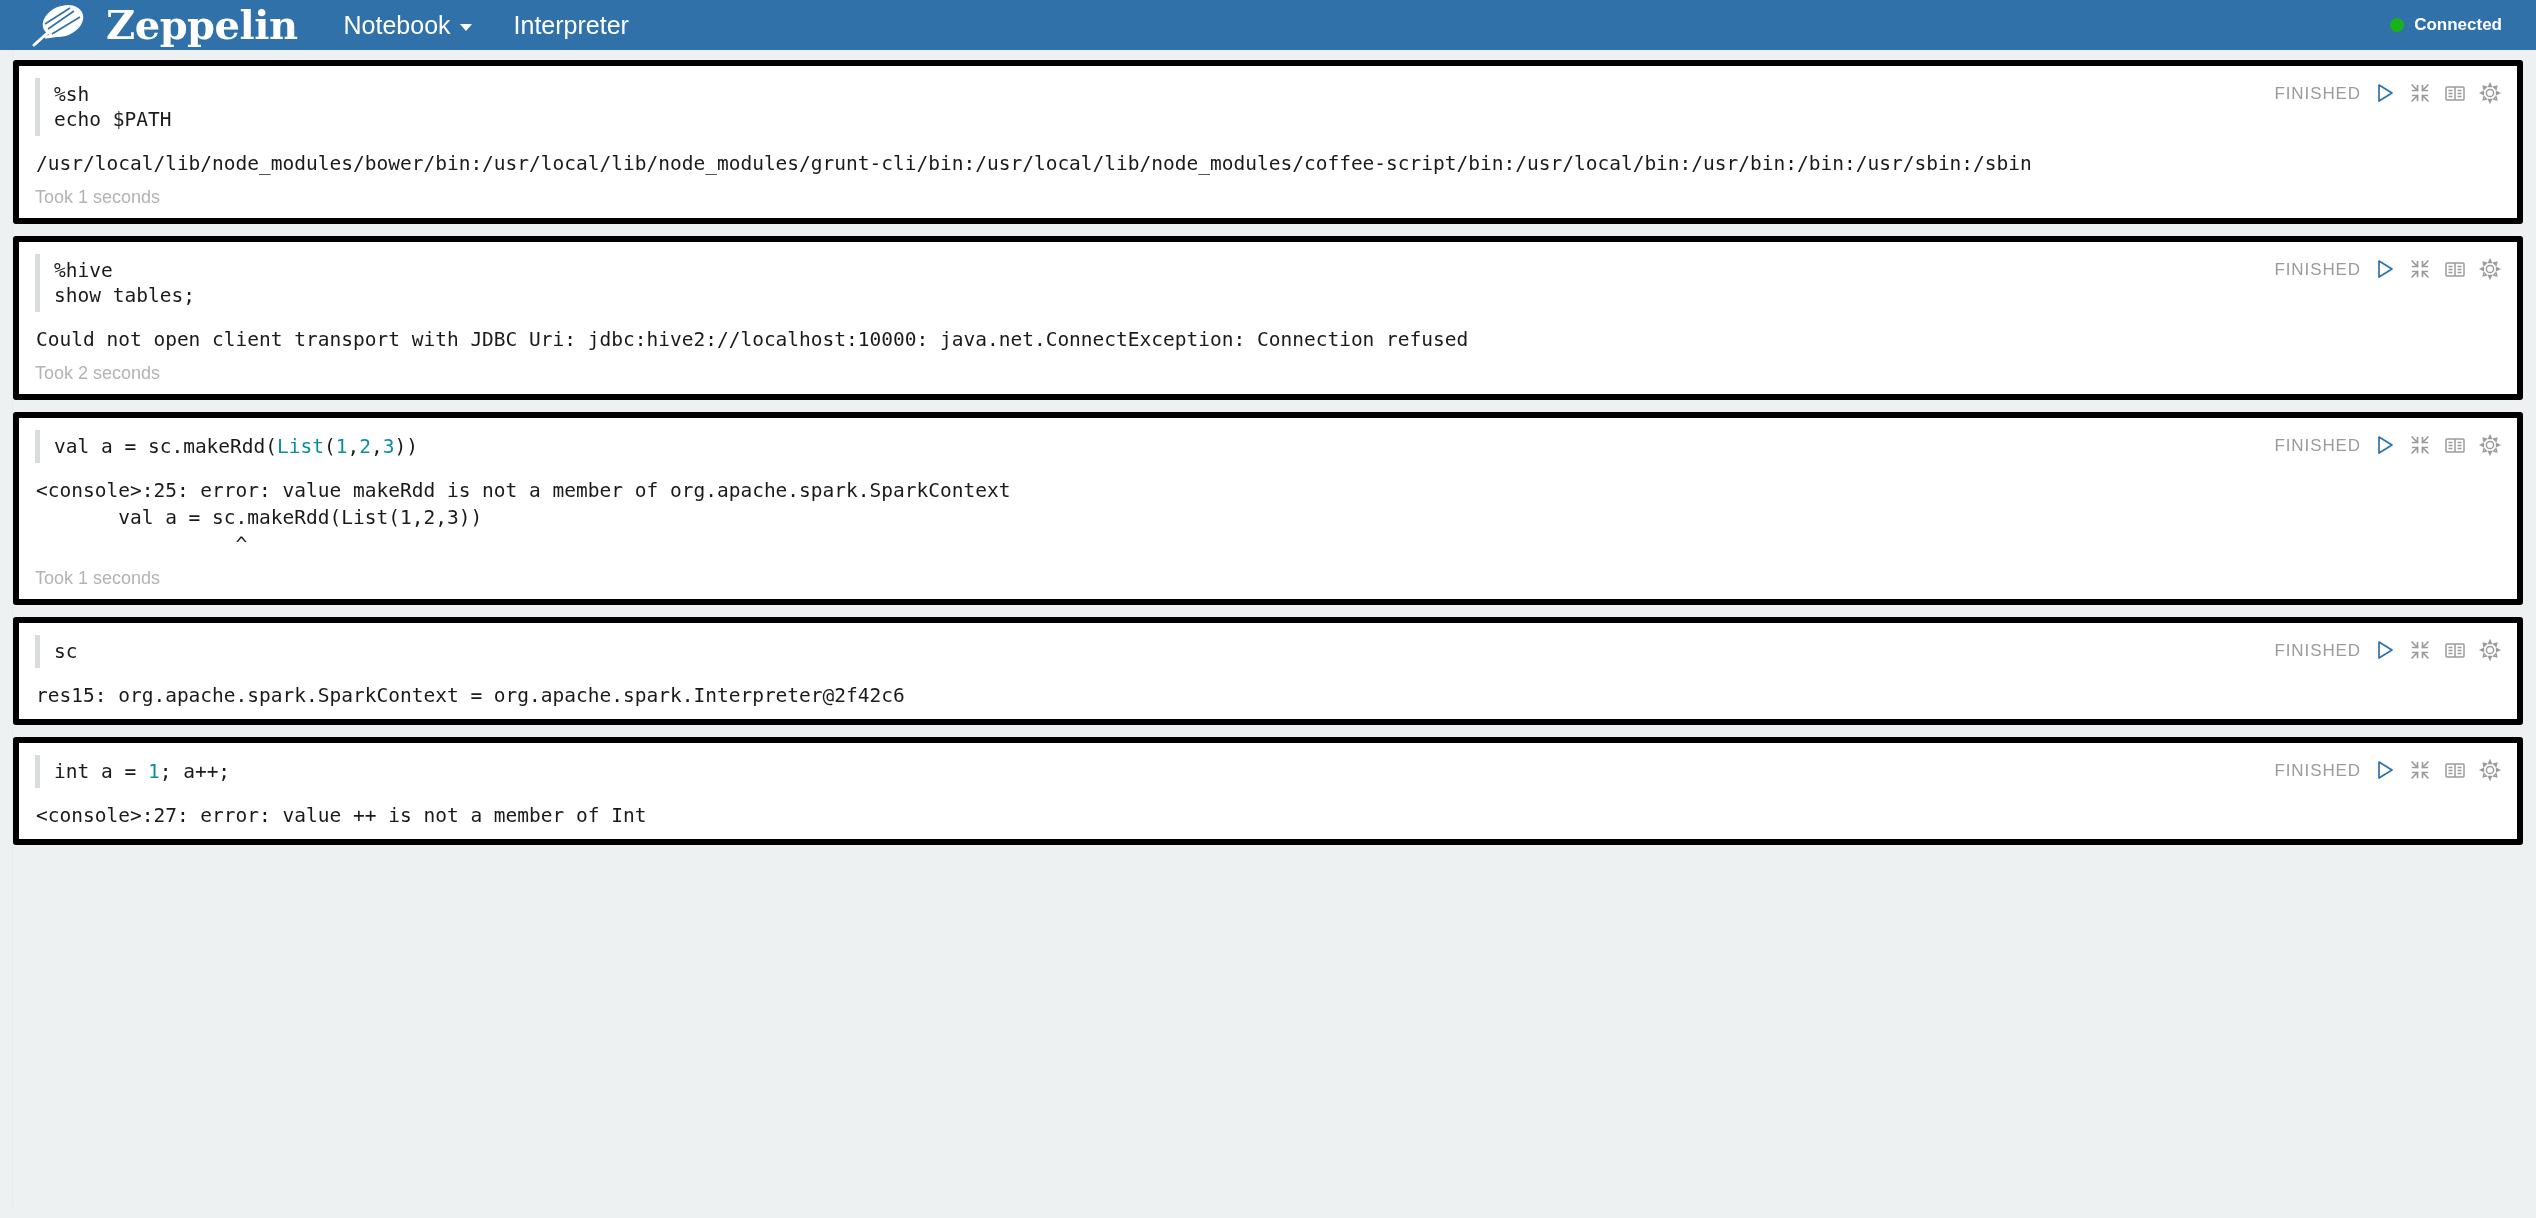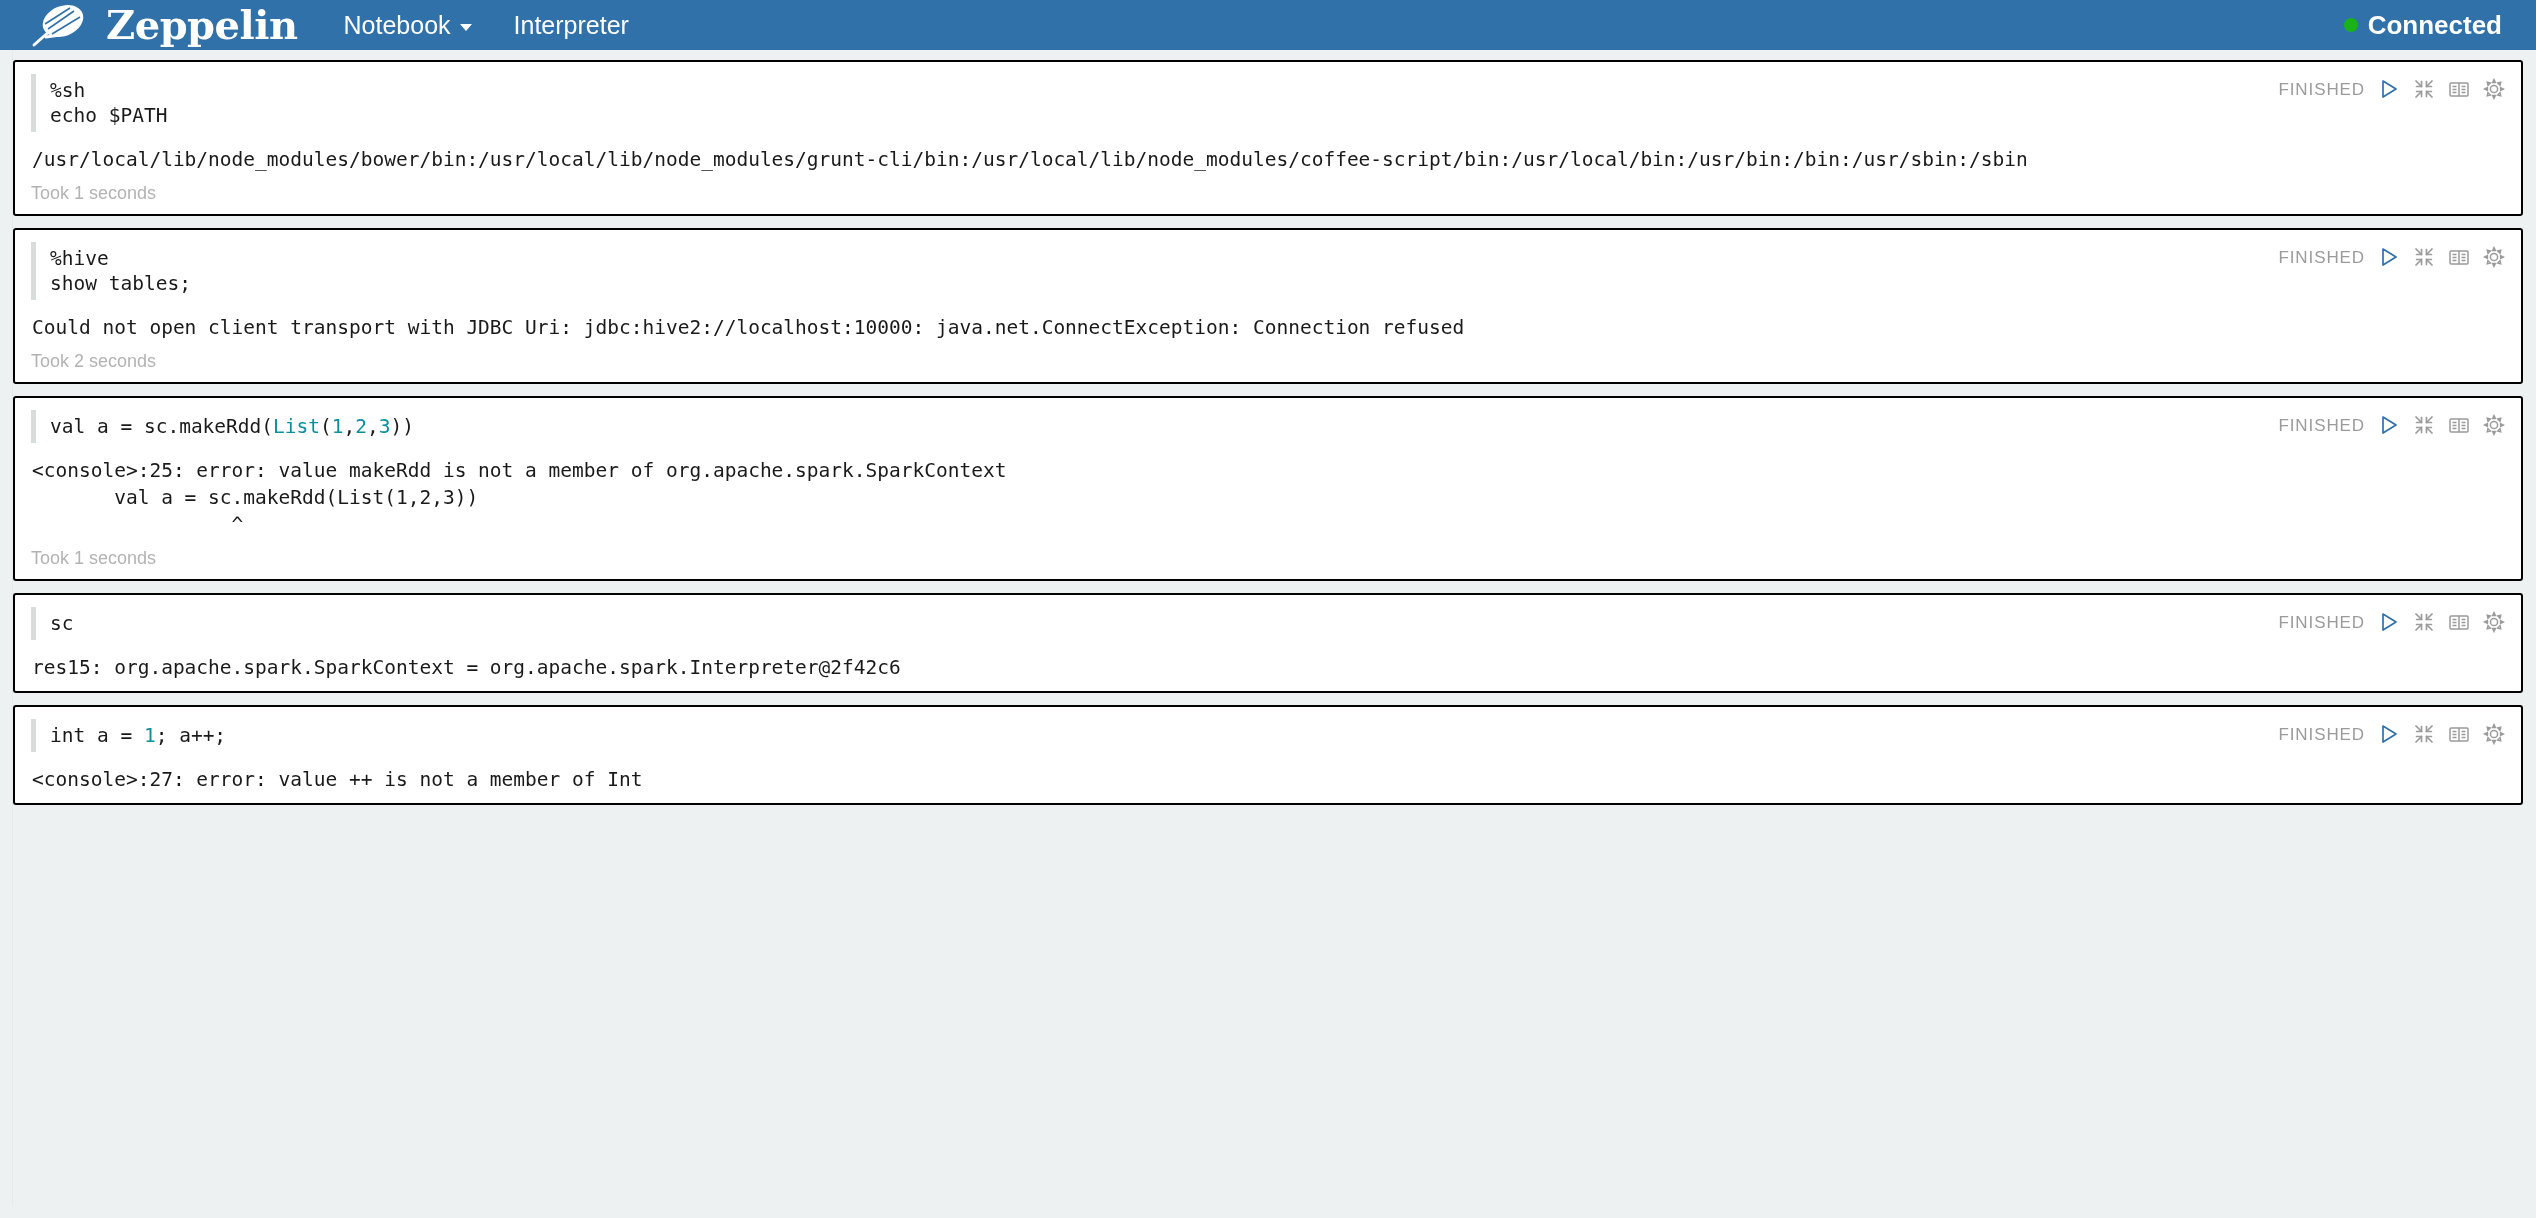--- a/index.html
+++ b/index.html
@@ -62,37 +62,37 @@
     align-items: center;
     gap: 10px;
     padding-right: 10px;
   }
   .status-dot {
     width: 14px; height: 14px; border-radius: 50%;
     background: #19b319; display: inline-block;
   }
   .status-text {
     color: #ffffff;
-    font-size: 26px;
+    font-size: 17px;
     font-weight: bold;
     white-space: nowrap;
   }
 
   
   .notebook {
     position: relative;
     height: calc(1218px - 62px);
     overflow: hidden;
     padding: 10px 13px 0 13px;
     background: #eef1f2;
   }
 
   .paragraph {
     background: #ffffff;
-    border: 2px solid #000000;
+    border: 6px solid #000000;
     border-radius: 3px;
     margin-bottom: 12px;
     padding: 12px 16px 10px 16px;
     position: relative;
   }
 
   .para-head {
     display: flex;
     align-items: flex-start;
   }

